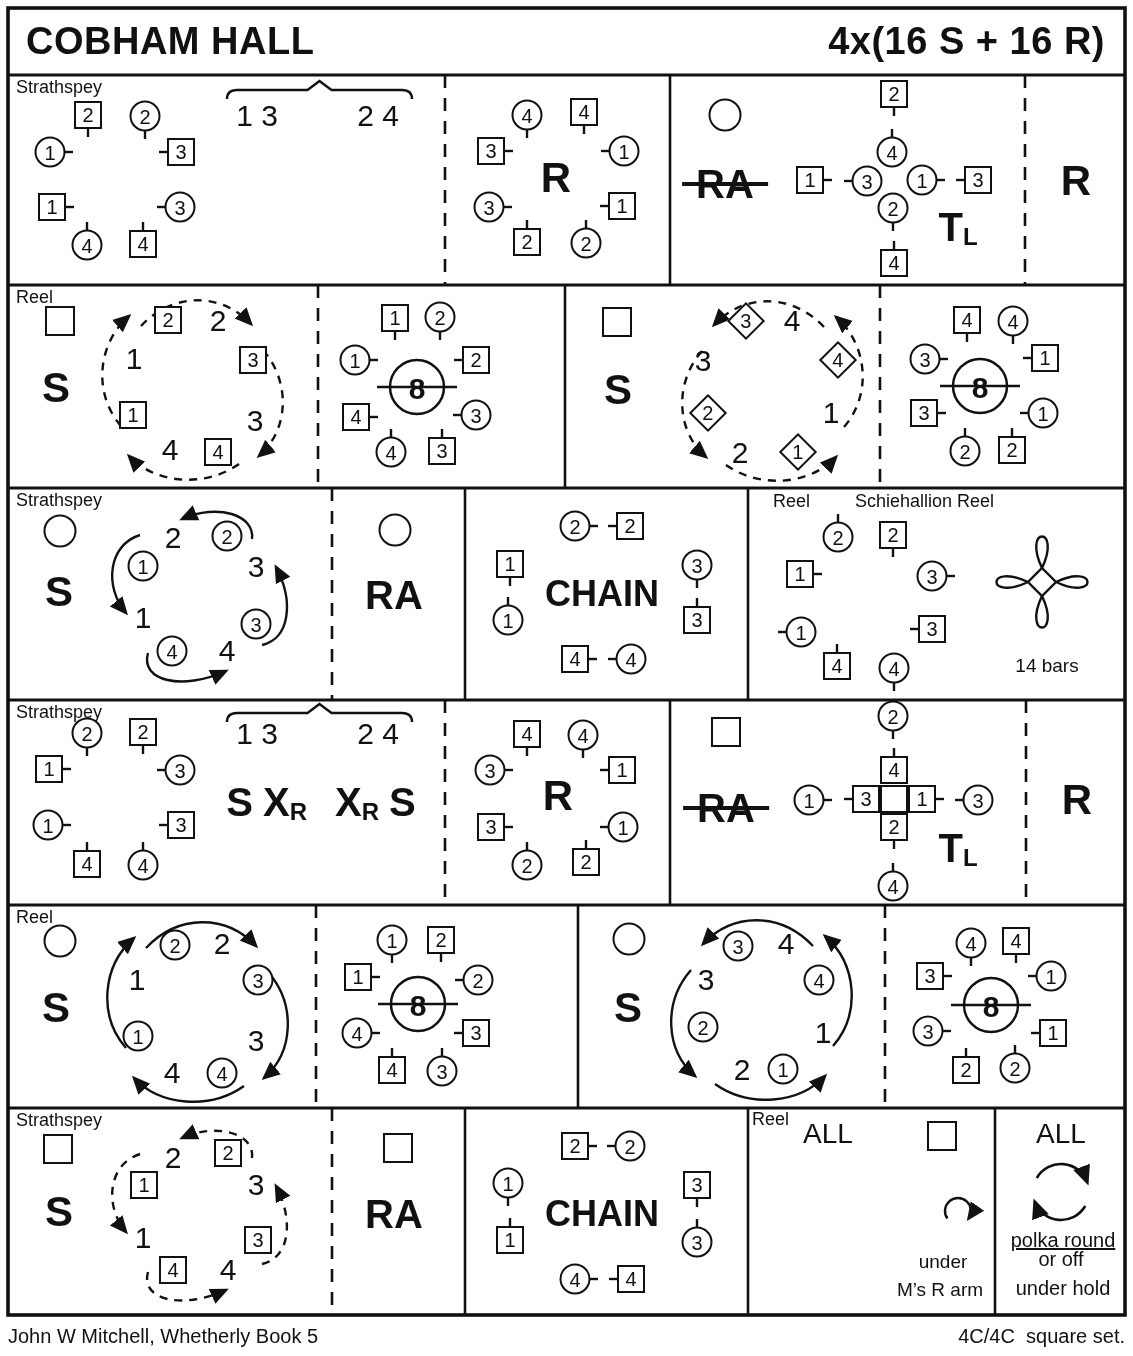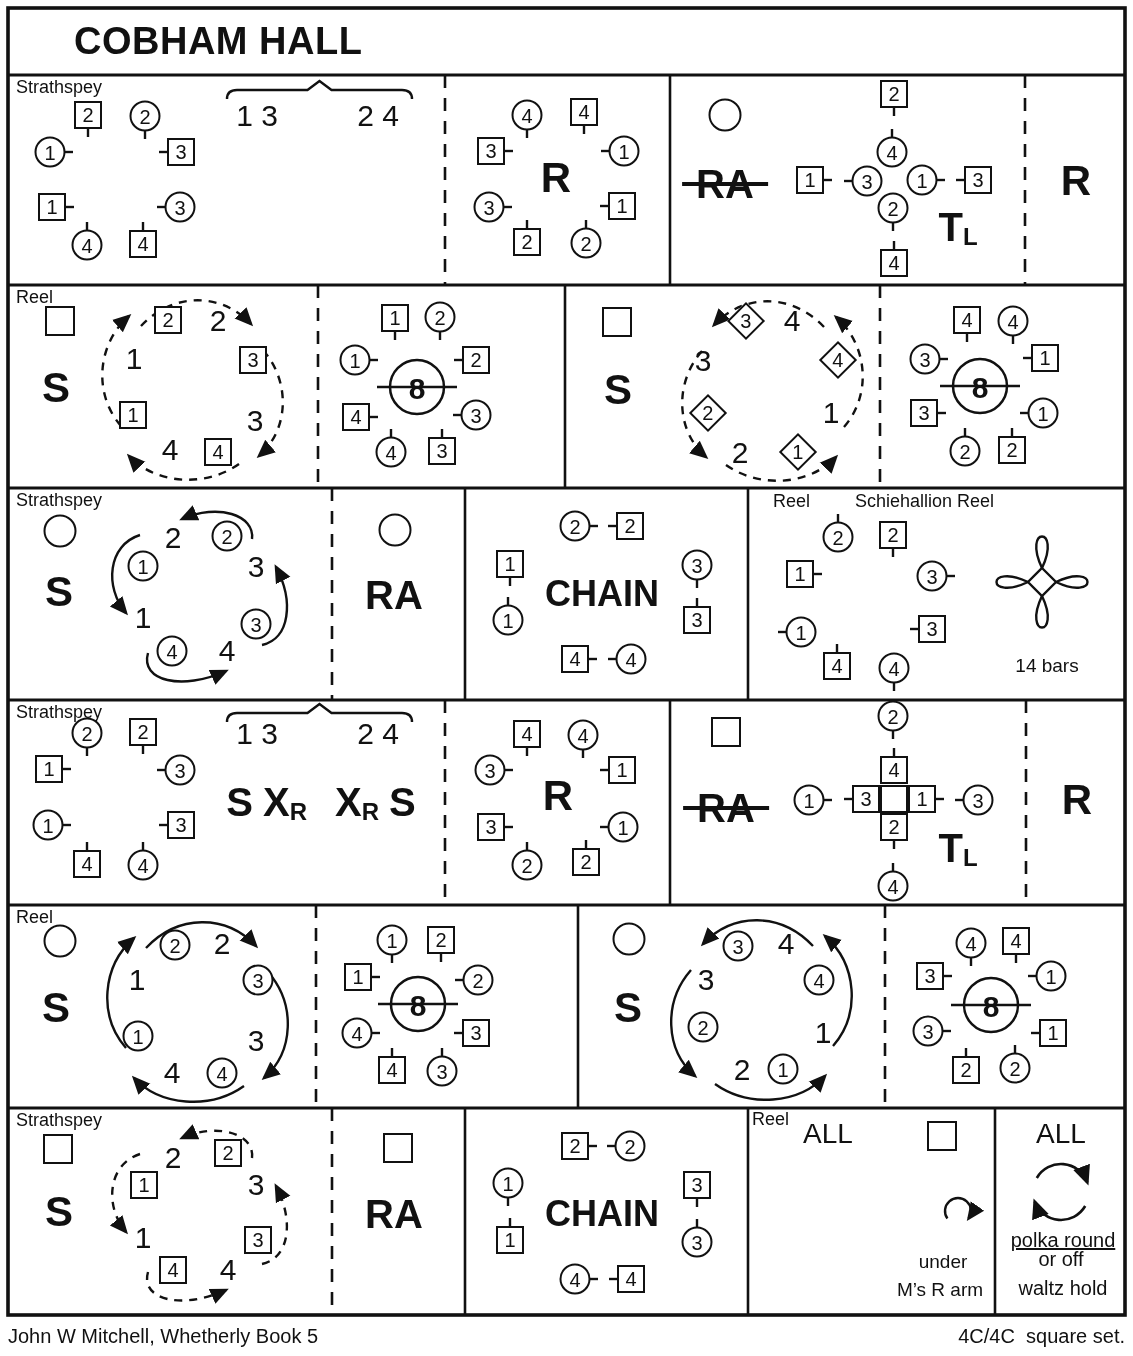--- a/index.html
+++ b/index.html
@@ -1,20 +1,20 @@
 <!DOCTYPE html>
 <html><head>
 <meta charset="utf-8">
 <style>
   html,body{margin:0;padding:0;background:#fff;}
   #stage{position:relative;width:1133px;height:1356px;background:#fff;color:#111;
          font-family:"Liberation Sans",sans-serif;overflow:hidden;}
   #overlay{position:absolute;left:0;top:0;width:1133px;height:1356px;}
   #items{position:absolute;left:0;top:0;width:100%;height:100%;}
-  .hdr{position:absolute;font-weight:700;font-size:38px;line-height:1;white-space:nowrap;letter-spacing:.5px;margin-left:48px;}
+  .hdr{position:absolute;font-weight:700;font-size:38px;line-height:1;white-space:nowrap;letter-spacing:.5px;}
   .ftr{position:absolute;font-size:20px;line-height:1;white-space:nowrap;}
   .lbl{position:absolute;line-height:1;white-space:nowrap;}
   .ctr{transform:translate(-50%,-50%);}
   .num{font-size:30px;}
   .tok{position:absolute;box-sizing:border-box;background:#fff;border:2.5px solid #111;
        display:flex;align-items:center;justify-content:center;font-size:20px;line-height:1;
        transform:translate(-50%,-50%);}
   .tok.circle{width:31px;height:31px;border-radius:50%;}
   .tok.square{width:28px;height:28px;}
   .tok.diamond{width:27px;height:27px;transform:translate(-50%,-50%) rotate(45deg);}
@@ -669,18 +669,19 @@
       </div>
       <div class="fig" style="left: 602px; top: 1214px; font-size: 36px;"><span class="part"><span>CHAIN</span></span></div>
       <div class="lbl" style="left: 752px; top: 1110px; font-size: 18px;">Reel</div>
       <div class="lbl ctr" style="left: 828px; top: 1134px; font-size: 28px;">ALL</div>
       <div class="tok plain-square" style="left: 942px; top: 1136px;"></div>
       <div class="lbl ctr" style="left: 943px; top: 1261px; font-size: 19px;">under</div>
       <div class="lbl ctr" style="left: 940px; top: 1289px; font-size: 19px;">M’s R arm</div>
       <div class="lbl ctr" style="left: 1061px; top: 1134px; font-size: 28px;">ALL</div>
       <div class="lbl ctr" style="left: 1063px; top: 1240px; font-size: 20px; text-decoration: underline;">polka round</div>
       <div class="lbl ctr" style="left: 1061px; top: 1259px; font-size: 20px;">or off</div>
-      <div class="lbl ctr" style="left: 1063px; top: 1288px; font-size: 20px;">waltz hold</div>
+      <div class="lbl ctr" style="left: 1063px; top: 1288px; font-size: 20px;">under hold</div>
     </div>
   <div class="hdr" style="left:26px;top:22px">COBHAM HALL</div>
+  <div class="hdr" style="right:28px;top:22px">4x(16 S + 16 R)</div>
   <div class="ftr" style="left:8px;top:1326px">John W Mitchell, Whetherly Book 5</div>
   <div class="ftr" style="right:8px;top:1326px">4C/4C&nbsp; square set.</div>
 </div>
 
 </body></html>

